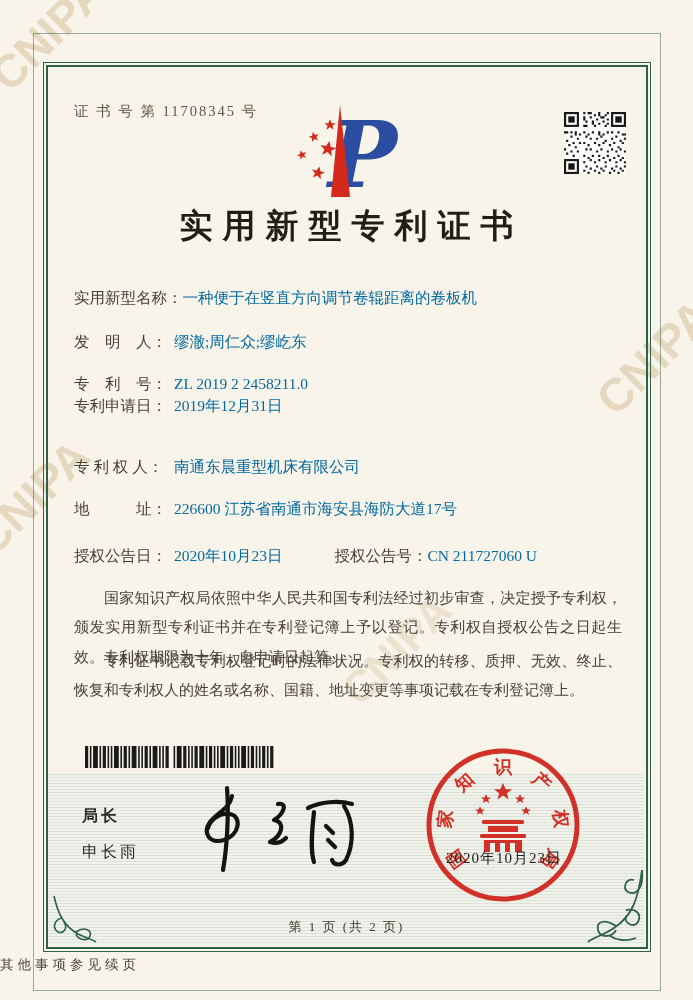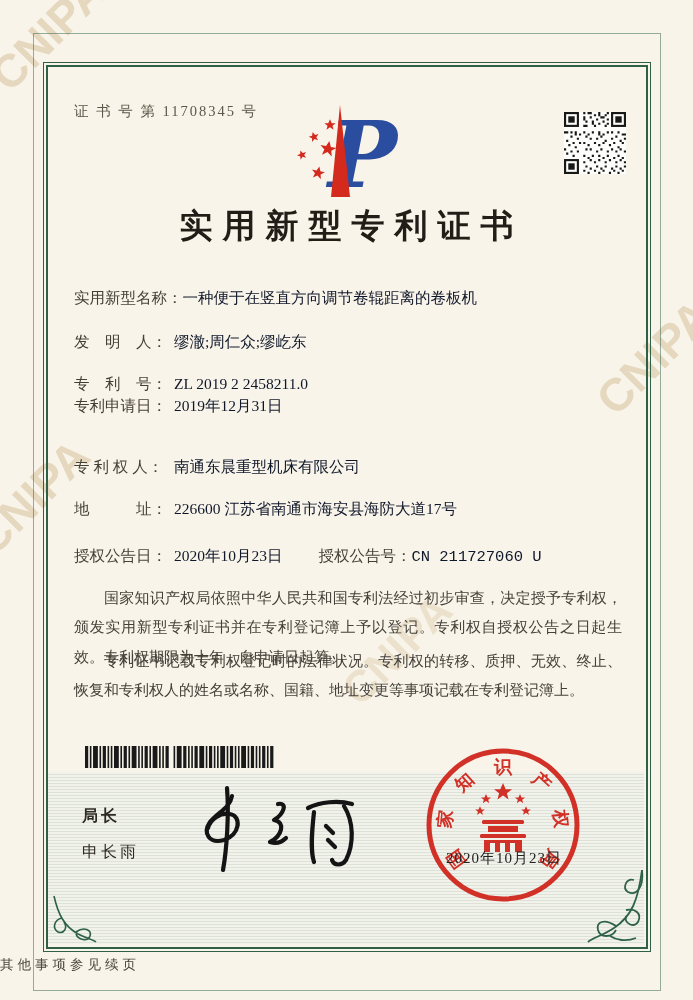--- a/index.html
+++ b/index.html
@@ -20,22 +20,22 @@
   
   .band{left:48px;top:772px;width:596px;height:172px;
         background:repeating-linear-gradient(180deg,#f1f2ec 0px,#f1f2ec 2px,#dde1d6 2px,#dde1d6 3px);}
   
   .certno{left:74px;top:102px;font-size:14.5px;letter-spacing:2px;color:#5d5749;font-family:Liberation Serif, serif;}
   .title{left:0;top:204px;width:100%;text-align:center;font-size:33px;font-weight:bold;
          letter-spacing:10px;text-indent:10px;color:#211d17;}
   
   .frow{position:absolute;left:74px;width:552px;font-size:15.5px;white-space:nowrap;}
   .flabel{display:inline-block;min-width:100px;color:#453f34;}
-  .fvalue{color:#0f172a;}
-  .fpair2{margin-left:32px;font-family:Liberation Mono, monospace;}
+  .fvalue{color:#0369a1;}
+  .fpair2{margin-left:48px;}
   
   .para{position:absolute;left:74px;width:548px;font-size:15px;line-height:1.95;
         text-indent:2em;text-align:justify;color:#45403a;}
   
   .director{font-size:16px;letter-spacing:3px;color:#2e2a23;font-family:"Liberation Sans",sans-serif;}
   .seal-date{left:434px;top:849px;width:140px;text-align:center;font-size:15px;
              color:#222;letter-spacing:1px;z-index:6;}
   .page-info{left:0;top:918px;width:100%;text-align:center;font-size:13px;
              letter-spacing:2px;color:#3e3a32;z-index:5;}
   .continuation{left:0;top:956px;width:100%;text-align:left;font-size:13.5px;
@@ -261,15 +261,16 @@
     </svg>
   </div>
   <div class="abs" style="left:50px;top:892px;">
     <svg width="48" height="54" viewBox="0 0 48 54" fill="none" stroke="#2f6149" stroke-width="1.6">
       <path d="M4,4 C8,22 14,34 28,42 C36,46 44,48 46,50"></path>
       <path d="M26,40 C34,34 42,38 40,44 C38,50 28,48 26,42"></path>
       <path d="M12,26 C4,28 2,36 8,40 C14,42 18,36 14,30"></path>
     </svg>
   </div>
 
+  <div class="abs page-info">第 1 页 (共 2 页)</div>
   <div class="abs continuation">其他事项参见续页</div>
 
 </div>
 
 </body></html>

